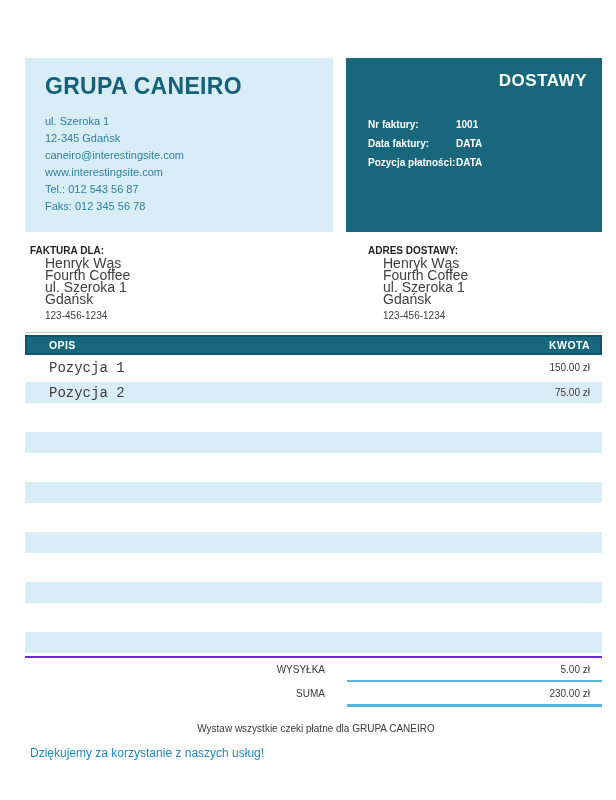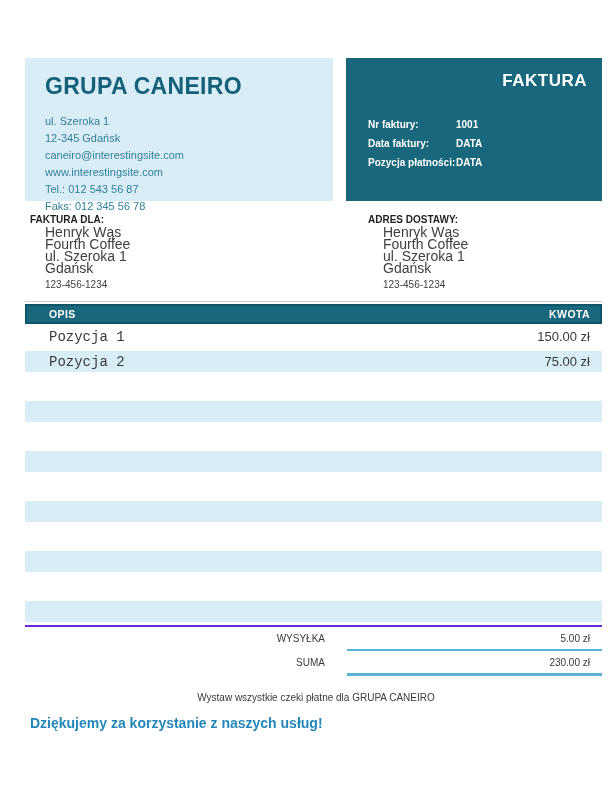--- a/index.html
+++ b/index.html
@@ -6,21 +6,21 @@
   html, body { width: 616px; height: 800px; }
   body {
     background: #ffffff;
     font-family: "Liberation Sans", "DejaVu Sans", sans-serif;
     color: #3a3a3a;
     overflow: hidden;
   }
   .page { width: 577px; margin: 58px auto 0 25px; }
 
   
-  .header { display: flex; gap: 13px; align-items: stretch; height: 143px; }
+  .header { display: flex; gap: 13px; align-items: stretch; height: 174px; }
   .company-box {
     width: 308px; background: #d9edf6; padding: 15px 20px 0 20px;
   }
   .company-name {
     color: #16607a; font-size: 23px; font-weight: bold; letter-spacing: 0.3px;
   }
   .company-lines { margin-top: 13px; }
   .company-lines div { font-size: 11px; line-height: 17px; color: #30809b; }
 
   .invoice-box {
@@ -52,60 +52,60 @@
     display: flex; align-items: center;
     color: #ffffff; font-size: 10.5px; font-weight: bold; letter-spacing: 0.4px;
   }
   .tbl-head .h-desc { flex: 1; padding-left: 22px; }
   .tbl-head .h-amt  { padding-right: 10px; }
   .tbl-body .trow { height: 25px; display: flex; align-items: center; }
   .tbl-body .trow:nth-child(even) {
     background: #d9edf6; border-top: 2px solid #ffffff; border-bottom: 2px solid #ffffff;
   }
   .trow .cell-desc { flex: 1; padding-left: 24px; font-size: 14px; color: #3a3a3a; font-family: Liberation Mono, monospace; }
-  .trow .cell-amt  { padding-right: 12px; font-size: 13px; color: #3a3a3a; }
+  .trow .cell-amt  { padding-right: 12px; font-size: 10px; color: #3a3a3a; }
 
   
   .totals { border-top: 2px solid #6d28d9; margin-top: 1px; }
   .total-row { display: flex; align-items: stretch; }
   .total-row .t-label {
     flex: 1; text-align: right; padding: 6px 22px 0 0;
     font-size: 10px; color: #3a3a3a;
   }
   .total-row .t-value {
     width: 255px; text-align: right; padding: 6px 12px 5px 0;
     font-size: 10px; color: #3a3a3a;
     border-bottom: 2px solid #58b4d8;
   }
   .total-row.grand .t-value { border-bottom: 3px solid #58b4d8; }
 
   
   .note { margin-top: 16px; padding-left: 5px; font-size: 10px; color: #3a3a3a; text-align: center; }
-  .thanks { margin-top: 12px; padding-left: 5px; font-size: 14px; font-weight: bold; color: #2287b8; }
+  .thanks { margin-top: 12px; padding-left: 5px; font-size: 12px; font-weight: normal; color: #2287b8; }
 </style>
 </head>
 <body>
 
 <div class="page">
 
   <div class="header">
     <div class="company-box">
       <div class="company-name">GRUPA CANEIRO</div>
       <div class="company-lines">
         <div>ul. Szeroka 1</div>
         <div>12-345 Gdańsk</div>
         <div>caneiro@interestingsite.com</div>
         <div>www.interestingsite.com</div>
         <div>Tel.: 012 543 56 87</div>
         <div>Faks: 012 345 56 78</div>
       </div>
     </div>
 
     <div class="invoice-box">
-      <div class="invoice-title">FAKTURA</div>
+      <div class="invoice-title">DOSTAWY</div>
       <div class="invoice-fields">
         <div class="inv-field">
           <span class="lbl">Nr faktury:</span>
           <span class="val">1001</span>
         </div>
         <div class="inv-field">
           <span class="lbl">Data faktury:</span>
           <span class="val">DATA</span>
         </div>
         <div class="inv-field">

